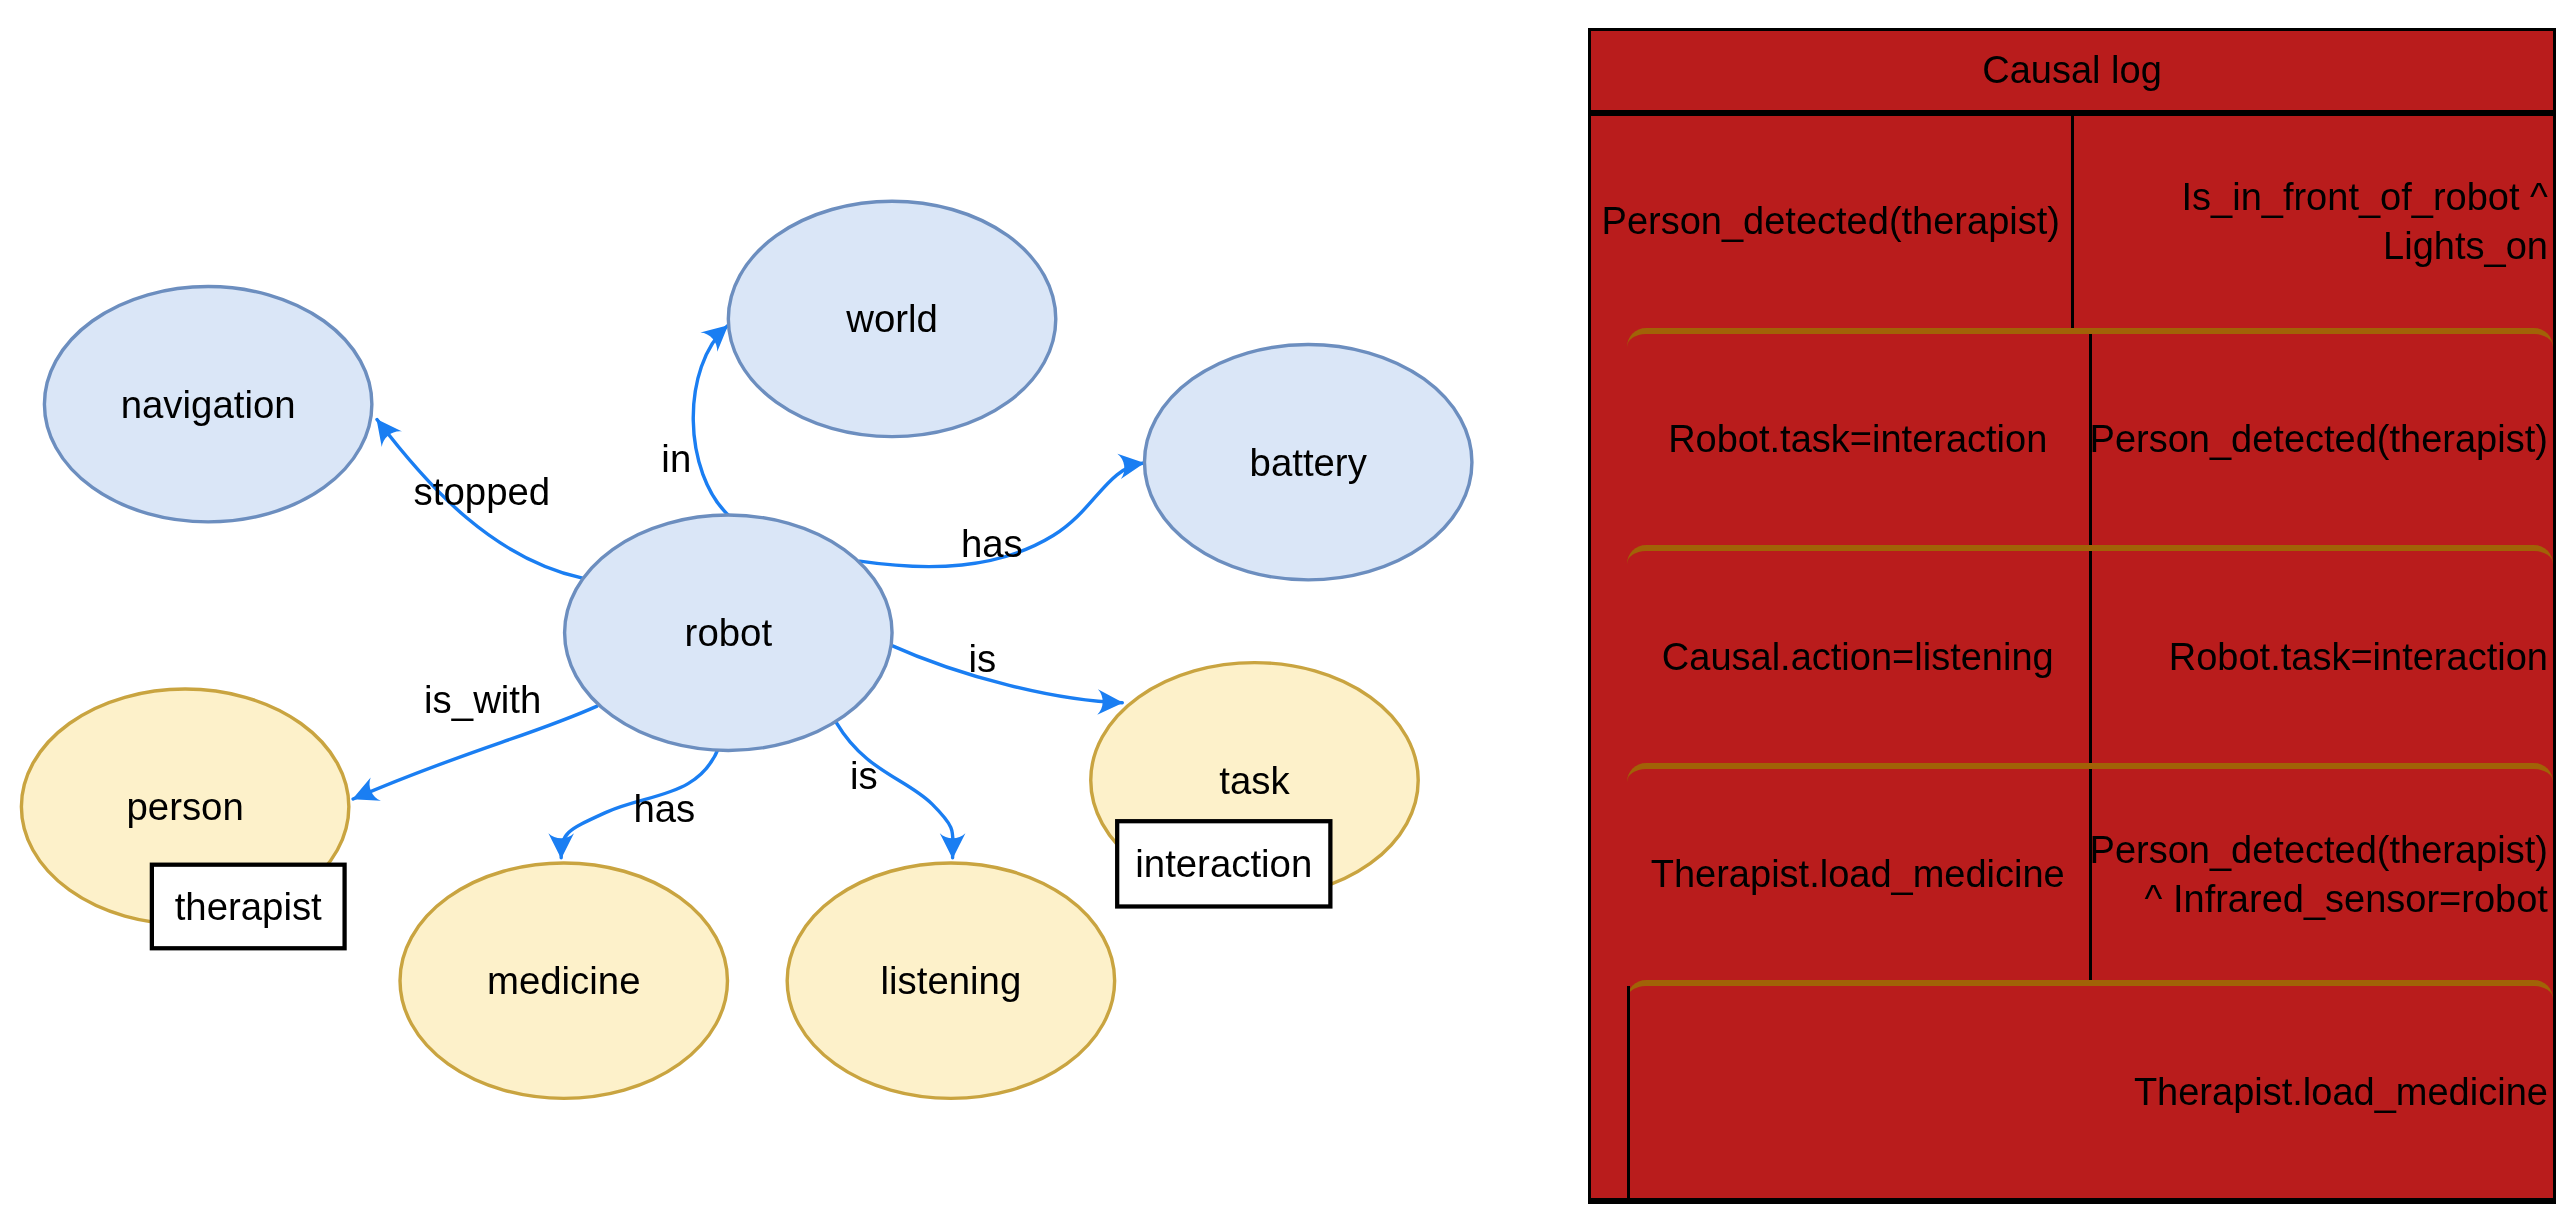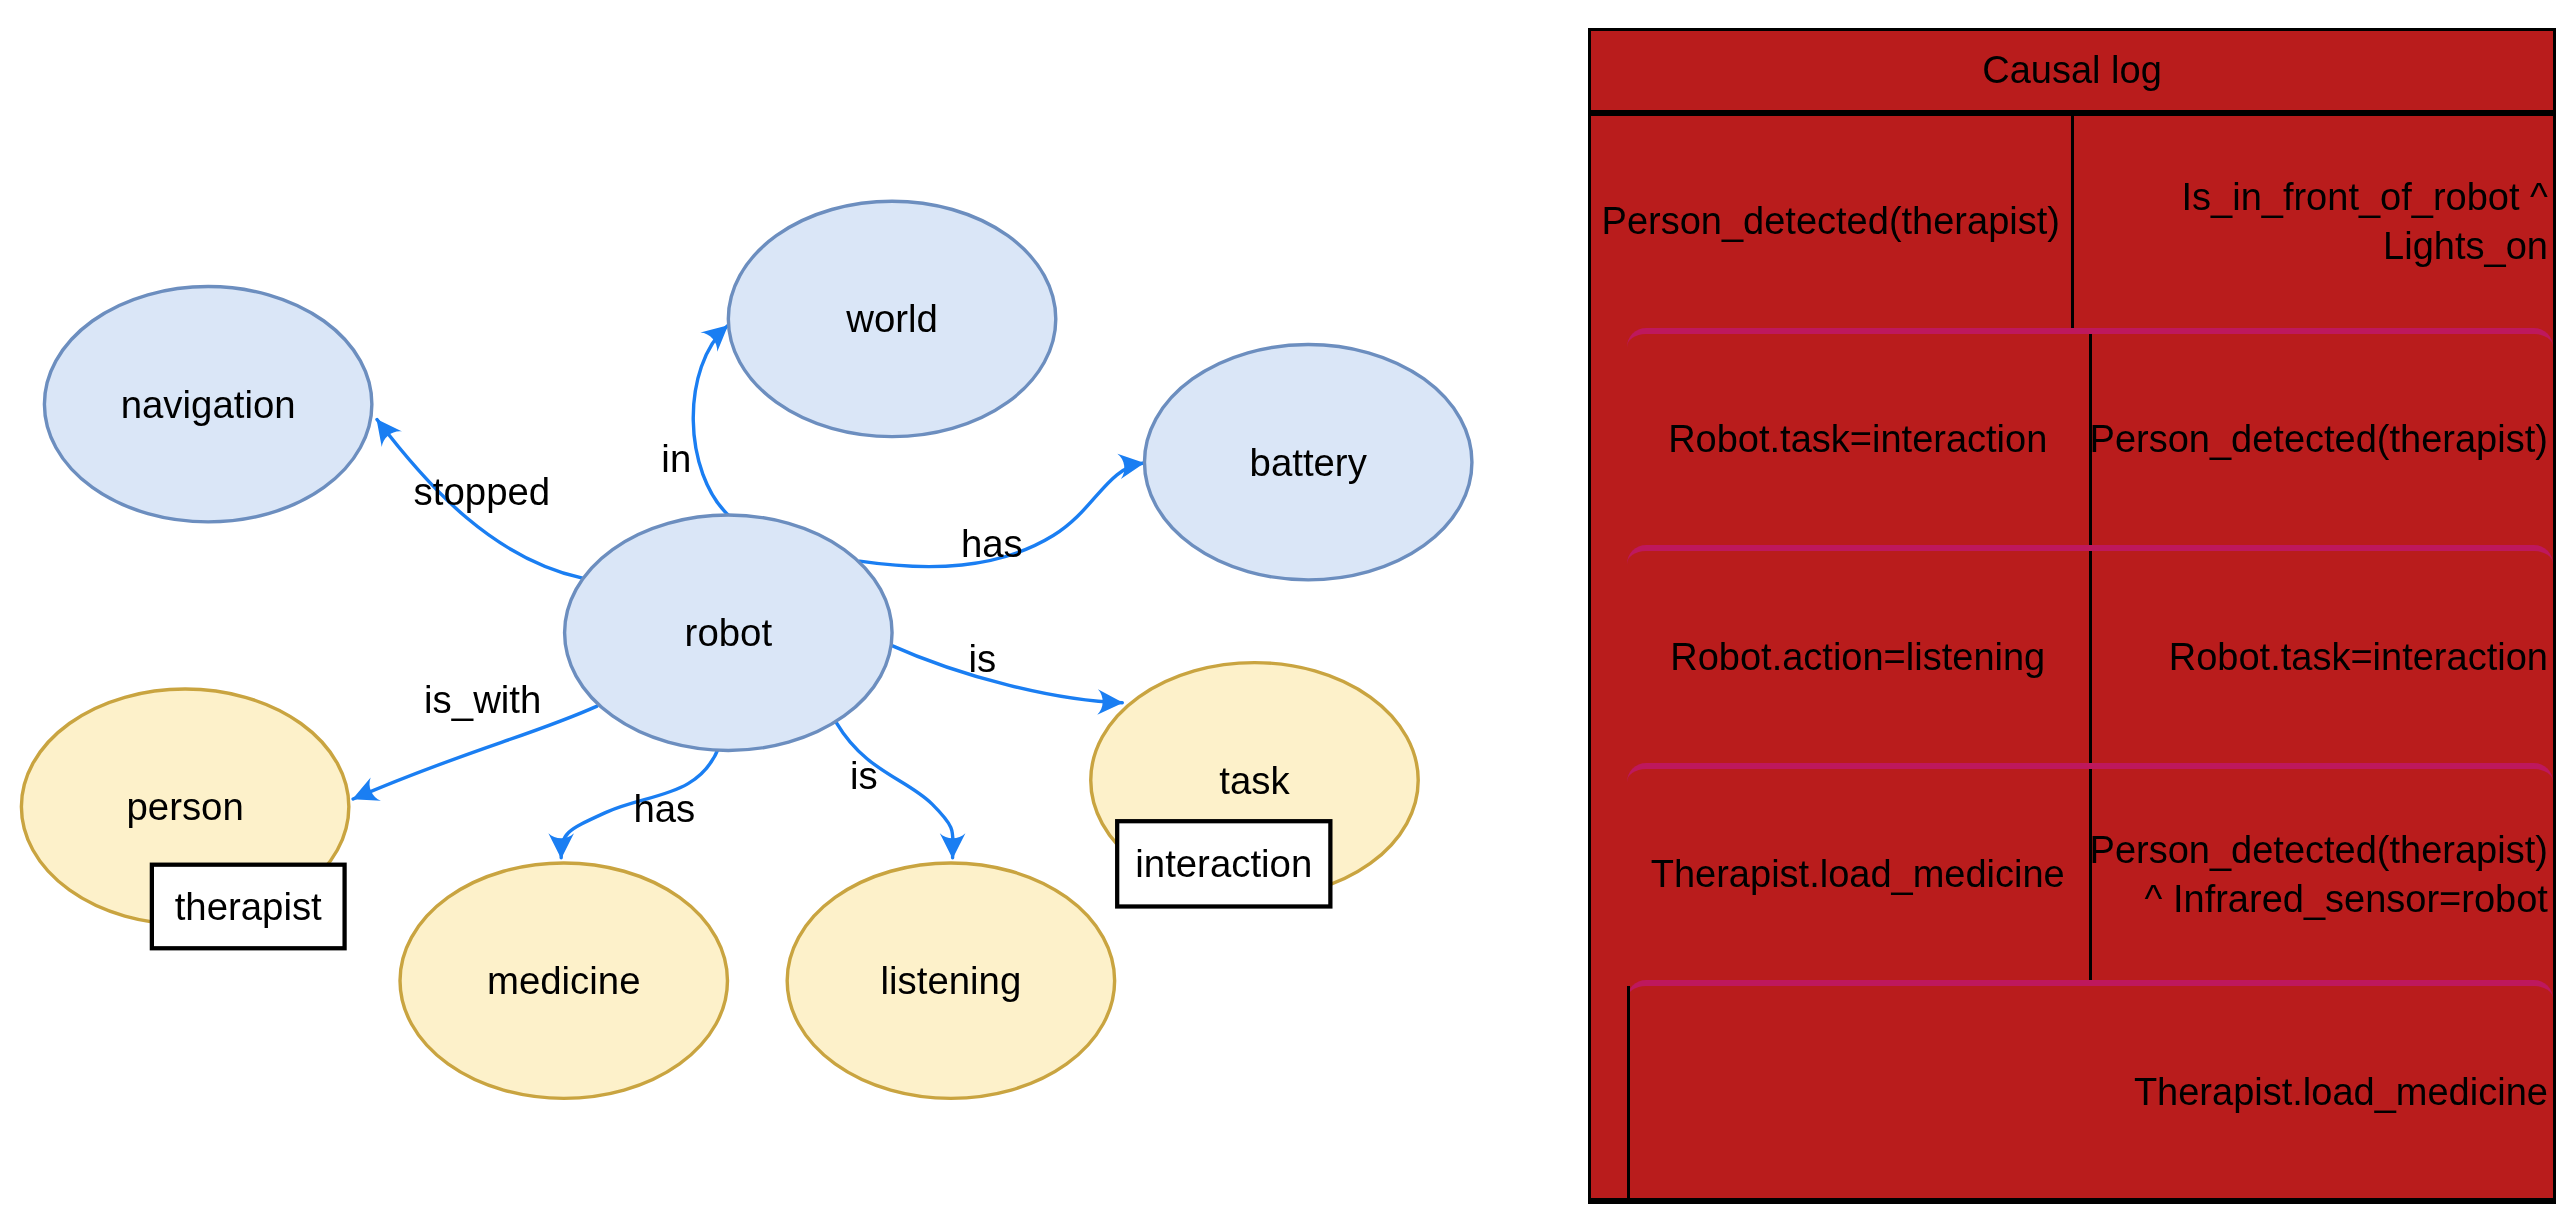--- a/index.html
+++ b/index.html
@@ -18,21 +18,21 @@
     position:absolute;left:1588px;top:28px;width:968px;height:1176px;
     box-sizing:border-box;background:#b91c1c;
     border:3.4px solid #000;border-bottom-width:6px;
     display:flex;flex-direction:column;
   }
   .t-header{
     flex:0 0 79px;display:flex;align-items:center;justify-content:center;
     font-size:38px;border-bottom:6px solid #000;
   }
   .t-row{flex:1 1 0;display:flex;min-height:0;border-radius:19px;}
-  .t-row + .t-row{border-top:6px solid #be185d;margin-left:36px;}
+  .t-row + .t-row{border-top:6px solid #a16207;margin-left:36px;}
   .t-cell{
     flex:1 1 0;display:flex;flex-direction:column;align-items:center;justify-content:center;
     text-align:center;font-size:38px;line-height:1.28;padding:0 5.1px;min-width:0;
   }
   .t-cell.cause{border-left:3.4px solid #000;align-items:flex-end;}
 </style>
 </head>
 <body>
 
 <svg id="graph-svg" width="1501" height="1222" viewBox="0 0 1760 1433">
@@ -120,21 +120,21 @@
     <div class="t-row">
       <div class="t-cell">
         <div>Robot.task=interaction</div>
       </div>
       <div class="t-cell cause">
         <div>Person_detected(therapist)</div>
       </div>
     </div>
     <div class="t-row">
       <div class="t-cell">
-        <div>Robot.action=listening</div>
+        <div>Causal.action=listening</div>
       </div>
       <div class="t-cell cause">
         <div>Robot.task=interaction</div>
       </div>
     </div>
     <div class="t-row">
       <div class="t-cell">
         <div>Therapist.load_medicine</div>
       </div>
       <div class="t-cell cause">

